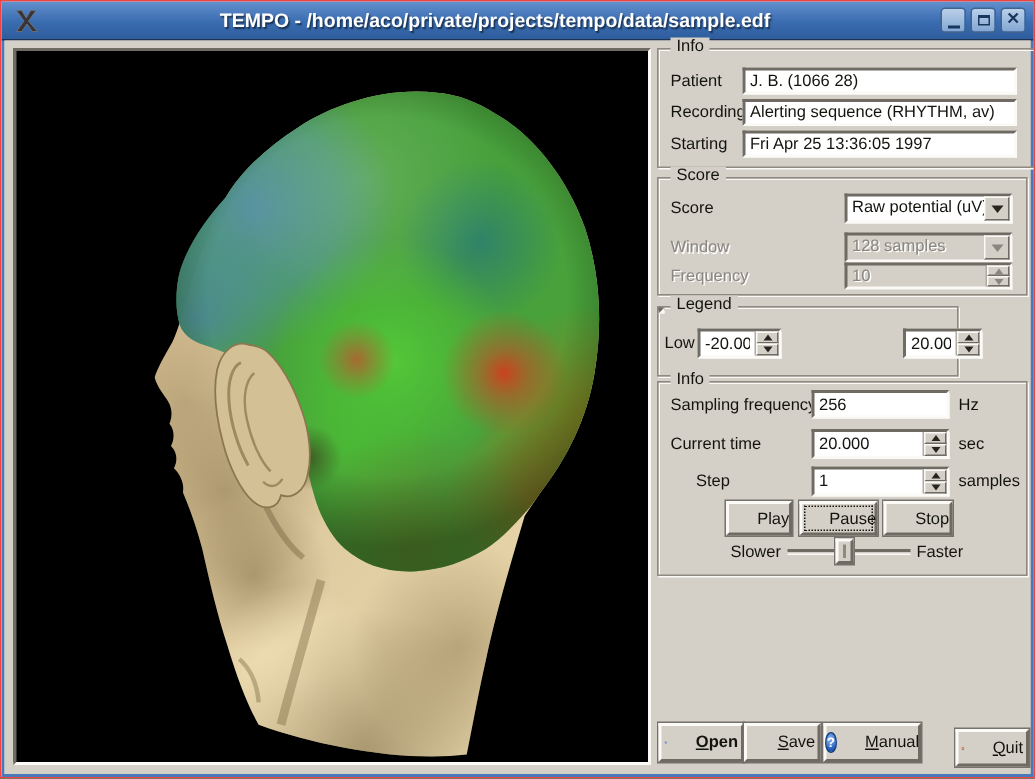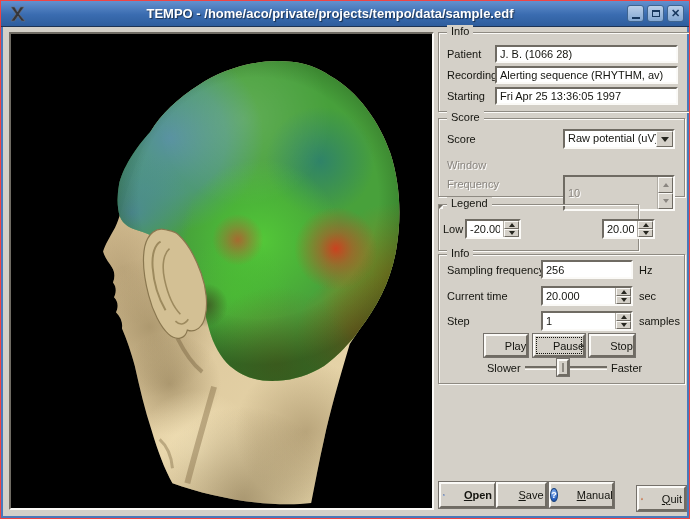--- a/index.html
+++ b/index.html
@@ -242,22 +242,28 @@
     <div class="group" style="left:435px;top:91px;width:247px;height:79px;">
       <div class="gtitle">Score</div>
       <div class="lbl" style="left:8px;top:14px;">Score</div>
       <div class="combo" style="left:124px;top:10px;width:112px;height:20px;">
         <div class="cval">Raw potential (uV)</div>
         <div class="cbtn">
             <div class="tri-dd"></div>
           </div>
       </div>
       <div class="lbl dis" style="left:8px;top:40px;">Window</div>
+      <div class="combo disabled" style="left:124px;top:36px;width:112px;height:20px;">
+        <div class="cval">128 samples</div>
+        <div class="cbtn">
+            <div class="tri-dd"></div>
+          </div>
+      </div>
       <div class="lbl dis" style="left:8px;top:59px;">Frequency</div>
-      <div class="spin disabled" style="left:124px;top:56px;width:112px;height:36px;">
+      <div class="spin disabled" style="left:124px;top:56px;width:112px;height:18px;">
         <input class="sval" readonly="" value="10" style="">
         <div class="sarrows">
           <div class="sbtn">
               <div class="tri-up"></div>
             </div>
           <div class="sbtn">
               <div class="tri-down"></div>
             </div>
         </div>
       </div>
@@ -306,21 +312,21 @@
           <div class="sbtn">
               <div class="tri-up"></div>
             </div>
           <div class="sbtn">
               <div class="tri-down"></div>
             </div>
         </div>
       </div>
       <div class="lbl" style="left:200px;top:35px;">sec</div>
 
-      <div class="lbl" style="left:8px;top:60px;">Step</div>
+      <div class="lbl" style="left:25px;top:60px;">Step</div>
       <div class="spin" style="left:102px;top:56px;width:92px;height:20px;">
         <input class="sval" readonly="" value="1" style="">
         <div class="sarrows">
           <div class="sbtn">
               <div class="tri-up"></div>
             </div>
           <div class="sbtn">
               <div class="tri-down"></div>
             </div>
         </div>

